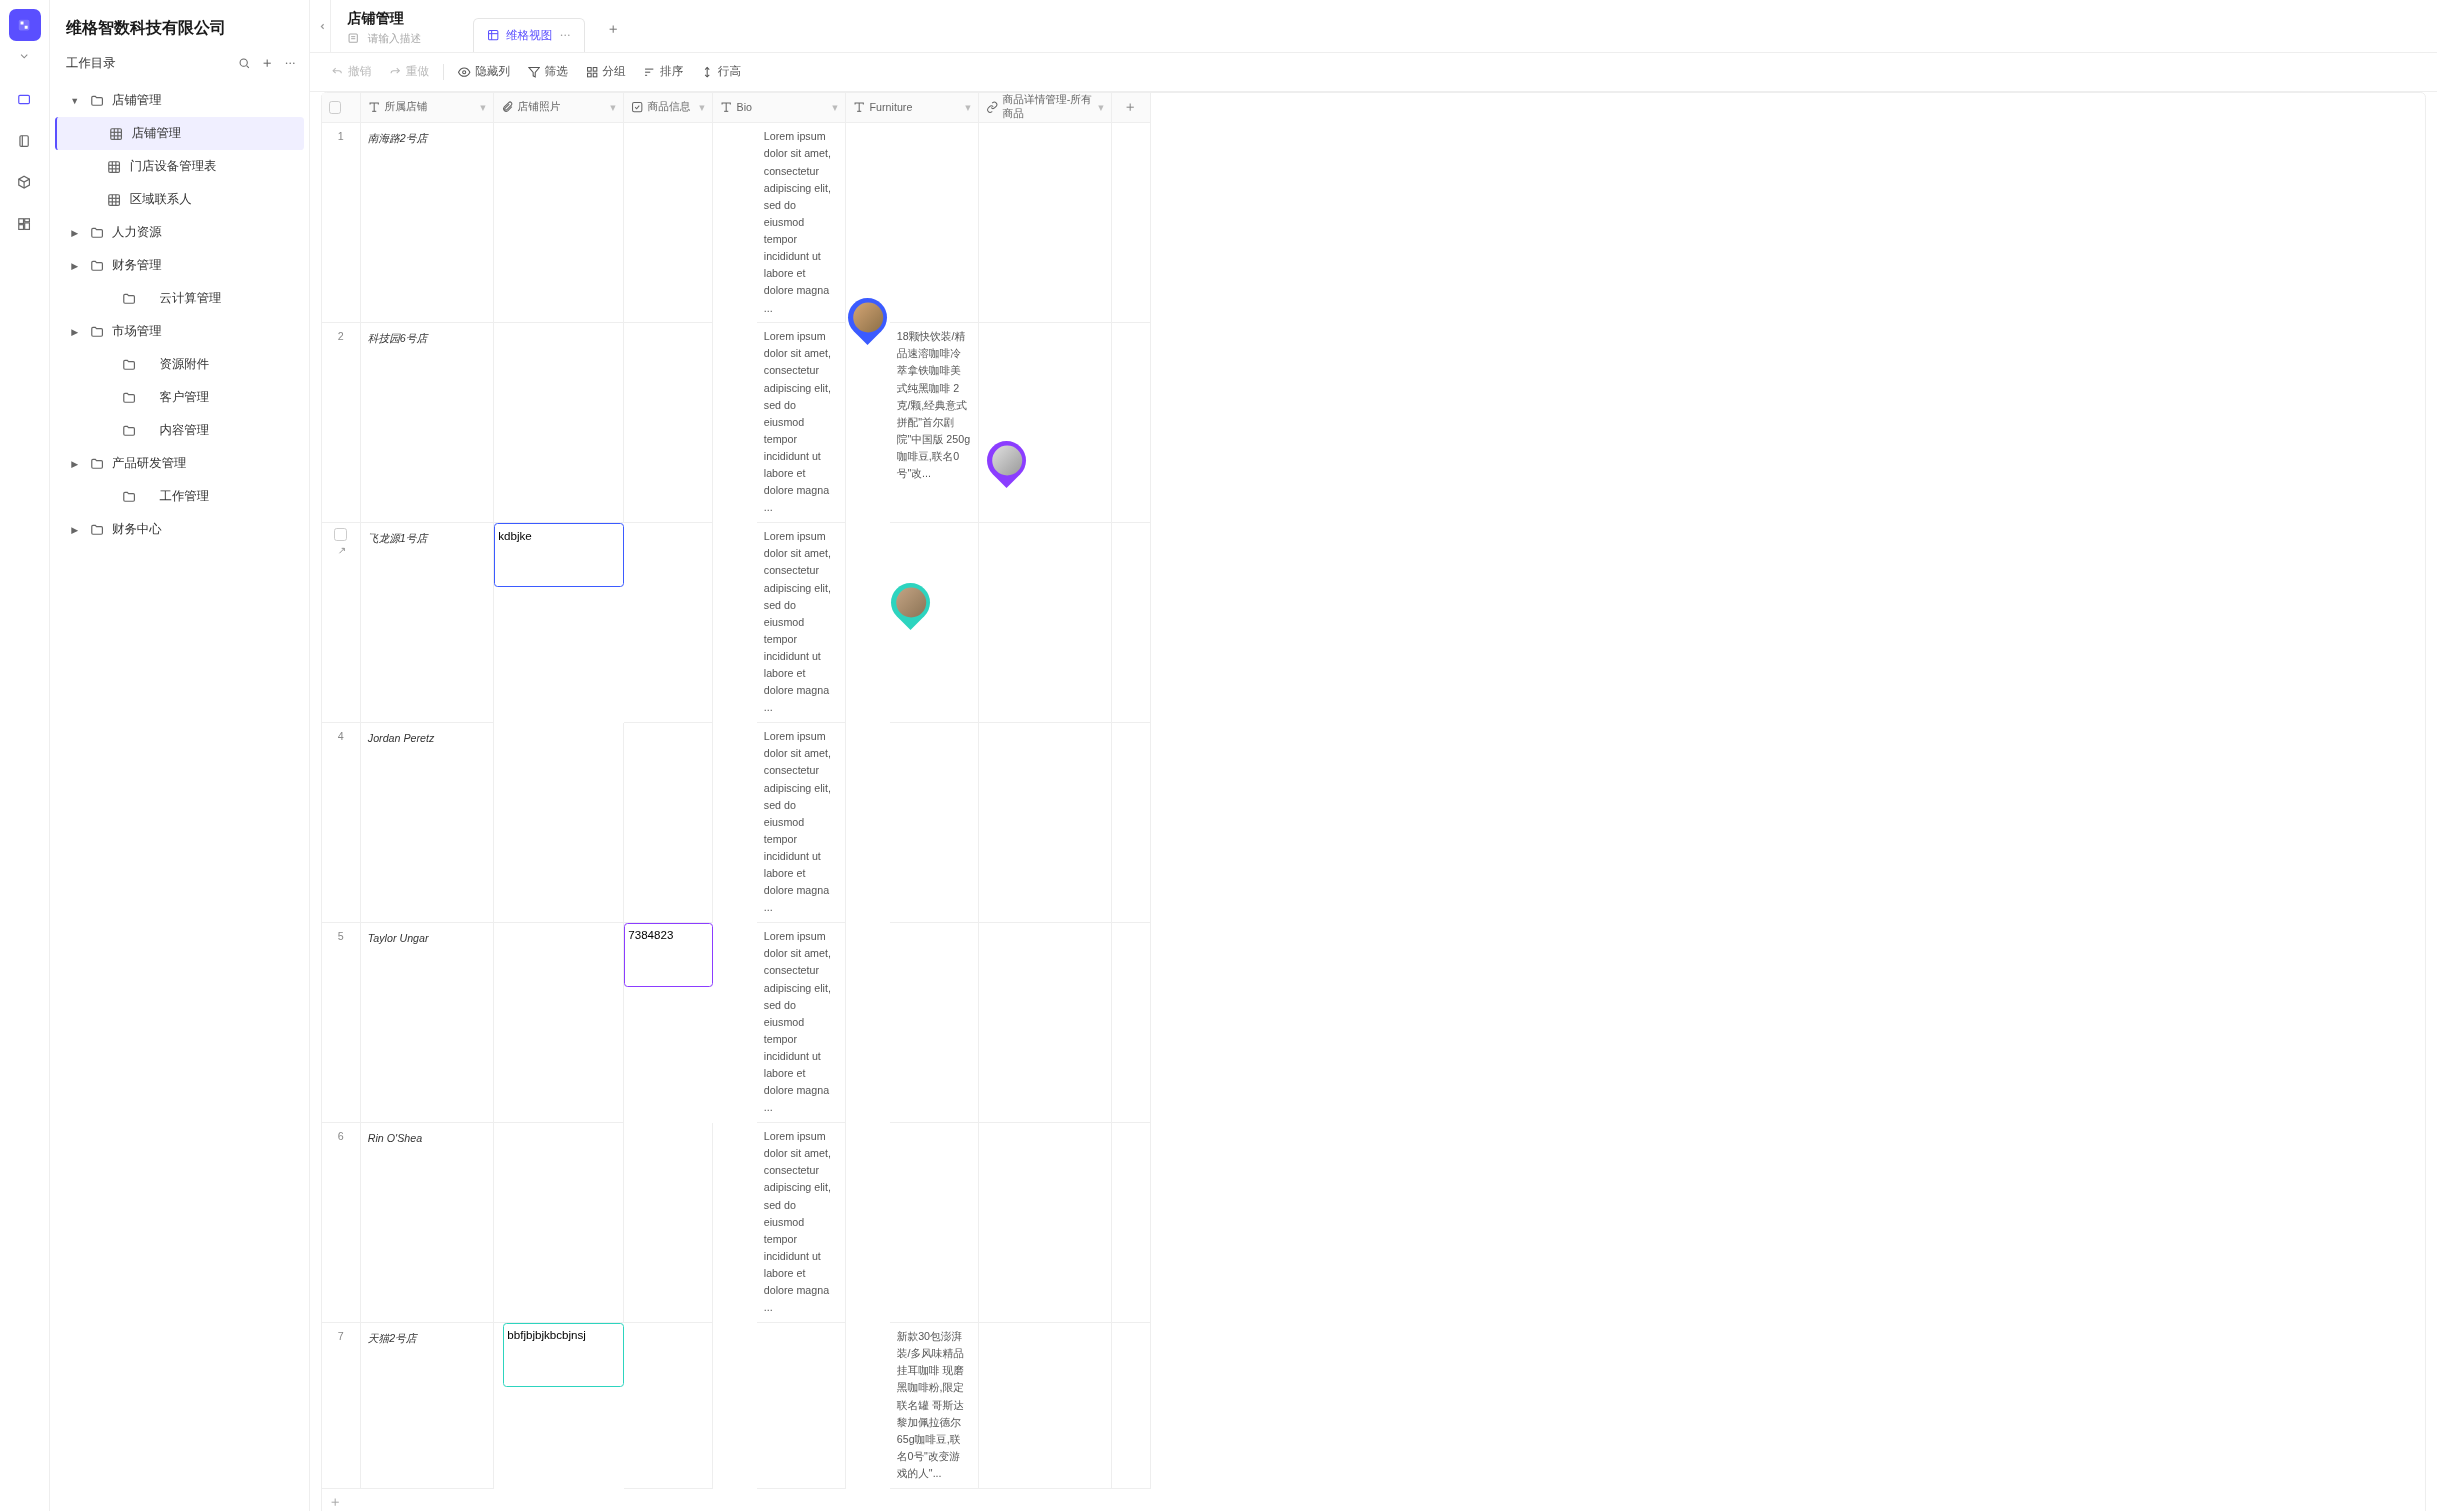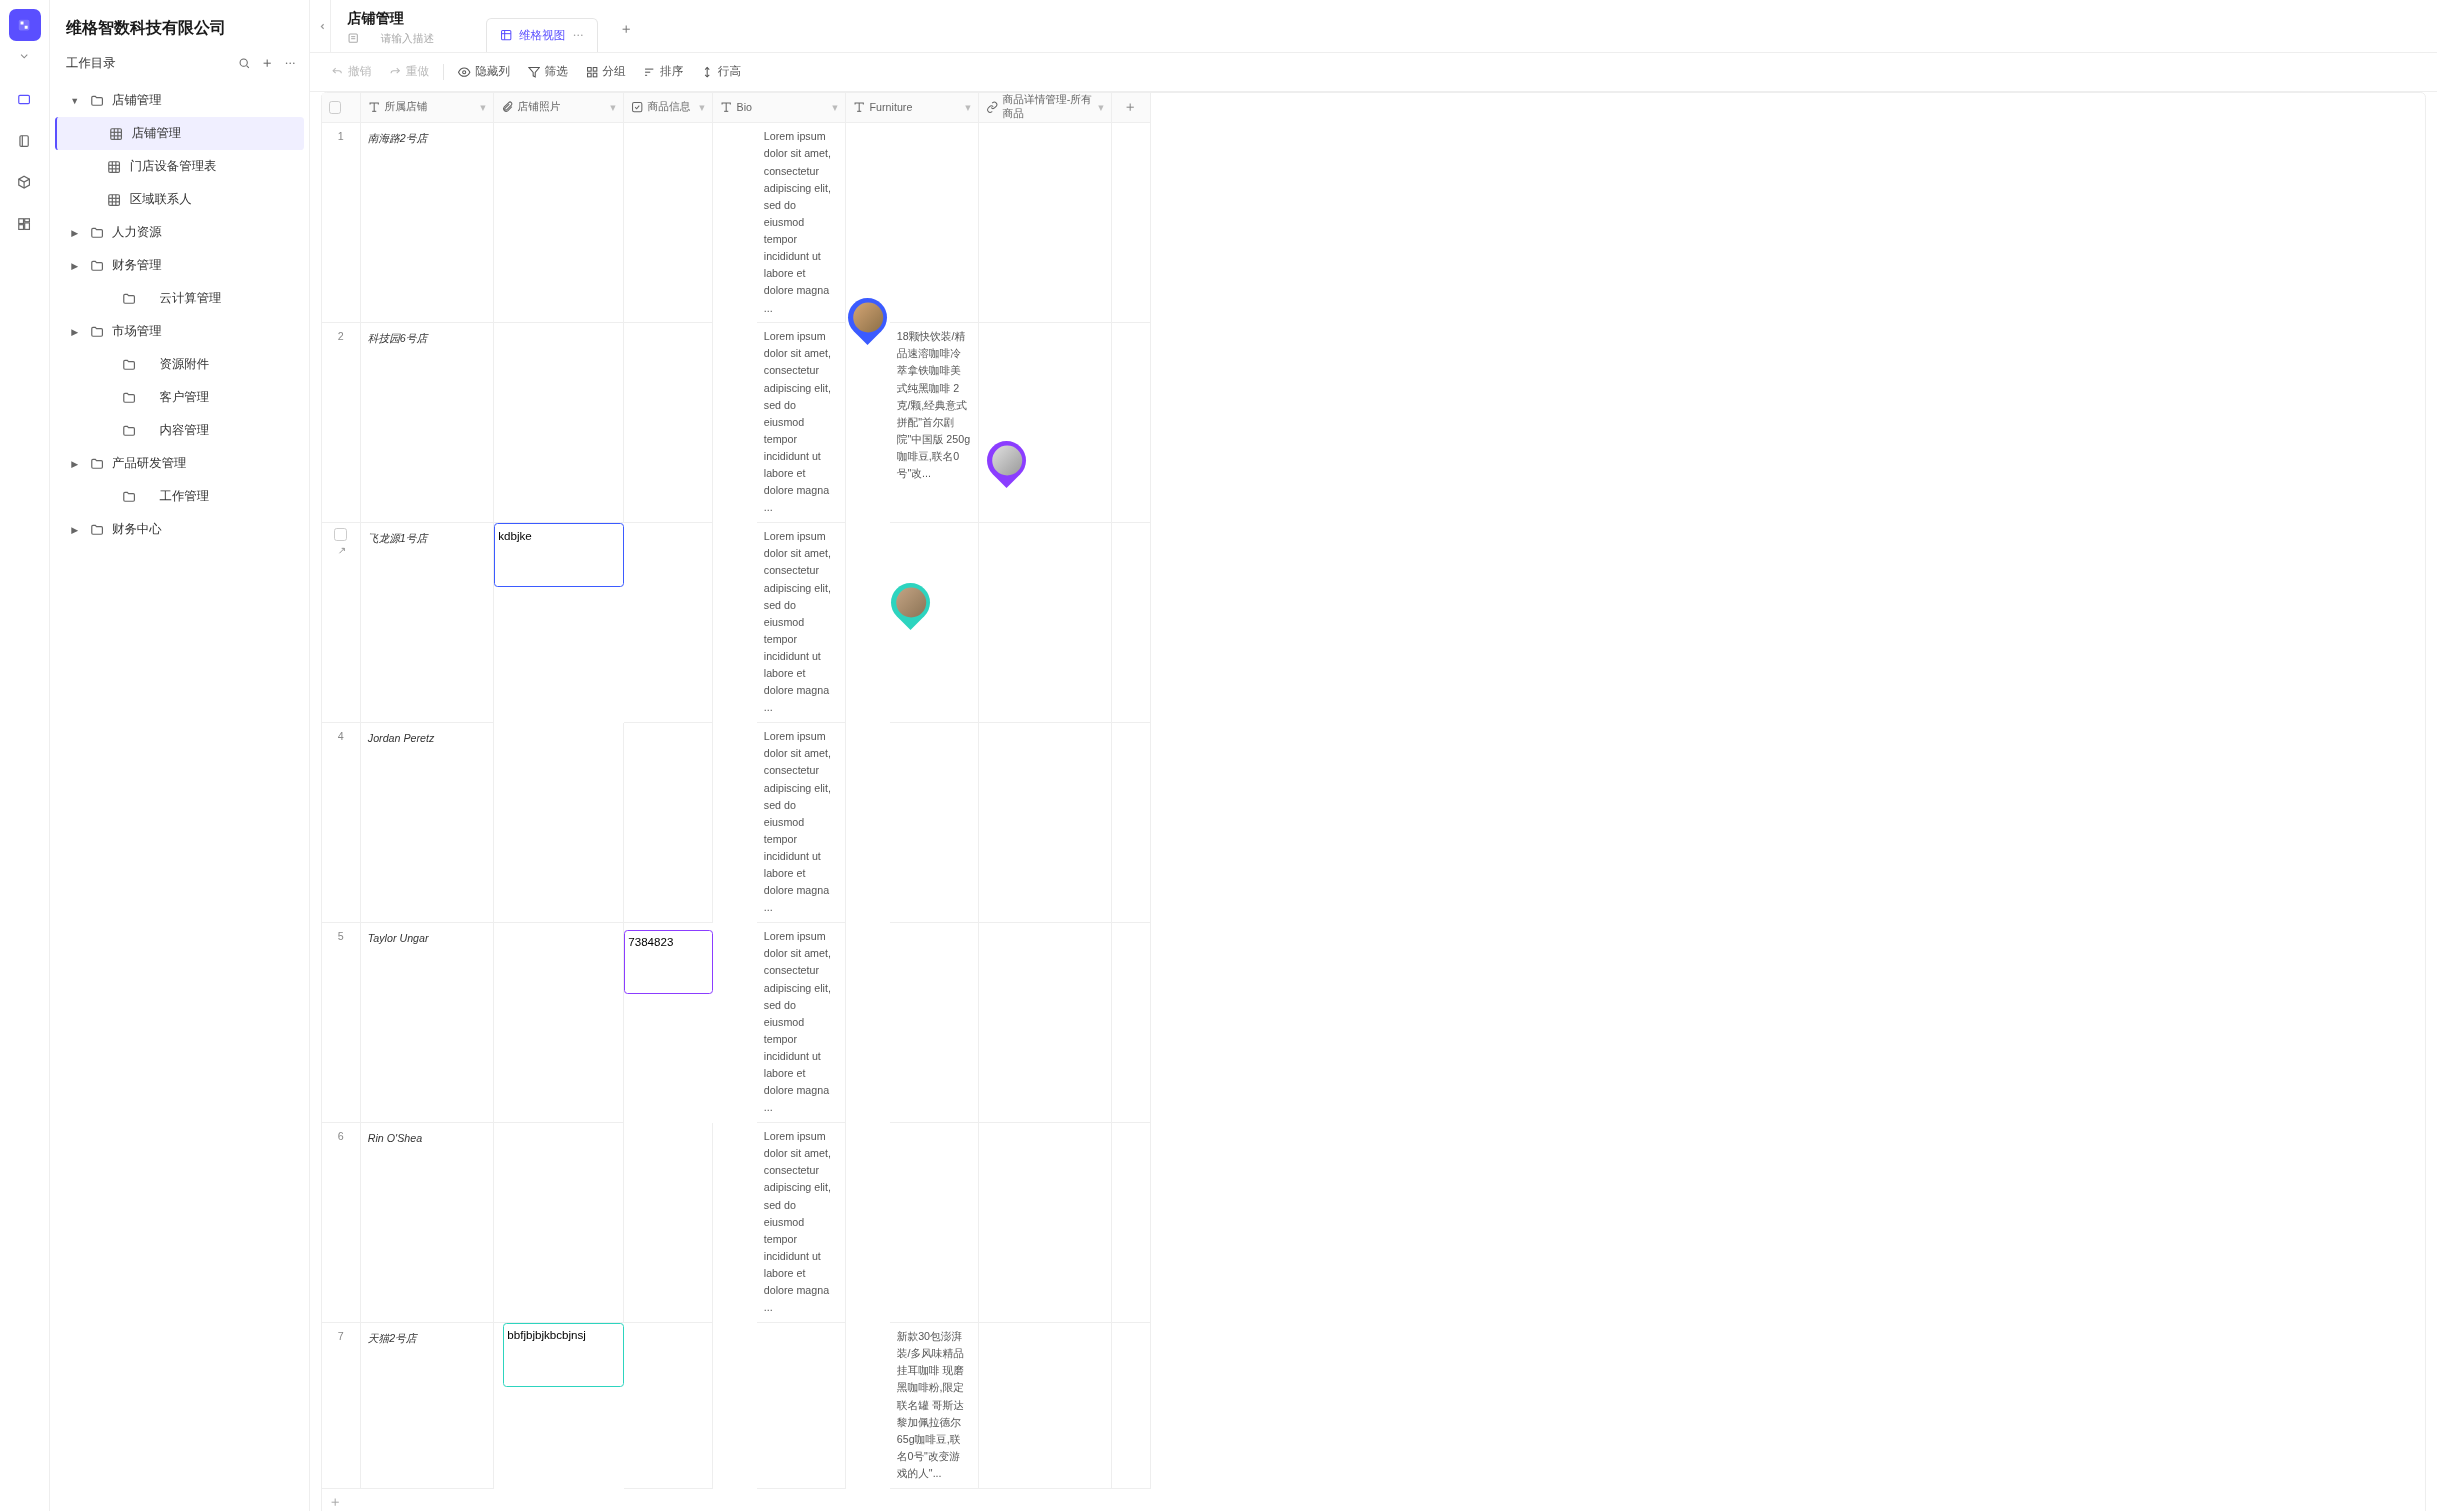--- a/index.html
+++ b/index.html
@@ -29,21 +29,21 @@
 .lvl0 { padding-left: 12.4px; }
 .lvl1 { padding-left: 30px; }
 .lvl2 { padding-left: 30px; gap: 22px; }
 
 
 .main { flex: 1; display: flex; flex-direction: column; background: #f8f8fa; position: relative; }
 .top { display: flex; align-items: stretch; background: #fff; border-bottom: 0.9px solid #eee; padding-left: 5.3px; }
 .collapse-handle { width: 16px; border-right: 0.9px solid #eee; display: flex; align-items: center; justify-content: center; color: #999; background:#fff; }
 .title-block { padding: 9px 16px 5.3px 16px; }
 .page-title { font-size: 14.2px; font-weight: 600; margin-bottom: 3.6px; }
-.desc-row { display: flex; align-items: center; gap: 21px; color: #aaa; font-size: 10.7px; }
+.desc-row { display: flex; align-items: center; gap: 8px; color: #aaa; font-size: 10.7px; }
 .tabs { display: flex; align-items: center; gap: 9px; padding-left: 36px; }
 .tab { display: flex; align-items: center; gap: 7.1px; padding: 9px 12.4px; border: 0.9px solid transparent; border-bottom: none; border-radius: 5.3px 5.3px 0 0; cursor: pointer; margin-top: 7.1px; color: #666; }
 .tab.active { border-color: #e5e5e5; background: #fff; color: #5a4fff; margin-top: 18px; }
 .tab .more { color: #999; }
 .add-tab { padding: 10.7px 12.4px; color: #777; cursor: pointer; margin-top:7.1px;}
 
 .toolbar { display: flex; align-items: center; gap: 3.6px; background: #fff; padding: 7.1px 14.2px; border-bottom: 0.9px solid #eee; }
 .tbtn { display: flex; align-items: center; gap: 4.4px; padding: 4.4px 7.1px; border-radius: 3.6px; cursor: pointer; color: #555; font-size: 11.6px; }
 .tbtn.disabled { color: #bbb; cursor: default; }
 .tsep { width: 0.9px; height: 16px; background: #e5e5e5; margin: 0 3.6px; }
@@ -58,21 +58,21 @@
 .gc.row-idx { text-align: center; color: #888; }
 .gc.primary { color: #333; padding-top:7.1px;font-style:italic;}
 .gc.bio { font-size: 10.7px; color: #555; margin-left: 44px; }
 .row-add { grid-column: 1 / -1; padding: 7.1px; color: #aaa; }
 .checkbox { width: 12.4px; height: 12.4px; border: 0.9px solid #ccc; border-radius: 2.7px; display:inline-block;}
 
 
 .cell-editing { position: relative; border: 1.8px solid; border-radius: 3.6px; }
 .cell-editing input { border: none; outline: none; width: 100%; font-size: 11.6px; background: transparent; }
 .edit-blue { border-color: #3b5bff; }
-.edit-purple { border-color: #8b3dff; margin-top: 7px; }
+.edit-purple { border-color: #8b3dff; }
 .edit-teal { border-color: #2dd4bf; margin-left: 9px; }
 
 
 .marker { position: absolute; width: 39px; height: 50px; z-index: 10; }
 .marker .pin { width: 39px; height: 39px; border-radius: 50% 50% 50% 0; transform: rotate(-45deg); display:flex; align-items:center; justify-content:center;}
 .marker .pin .avatar { width: 30px; height: 30px; border-radius: 50%; background: #ddd; transform: rotate(45deg); background-size:cover; }
 .marker.blue .pin { background: #3b5bff; }
 .marker.purple .pin { background: #8b3dff; }
 .marker.teal .pin { background: #2dd4bf; }
 

